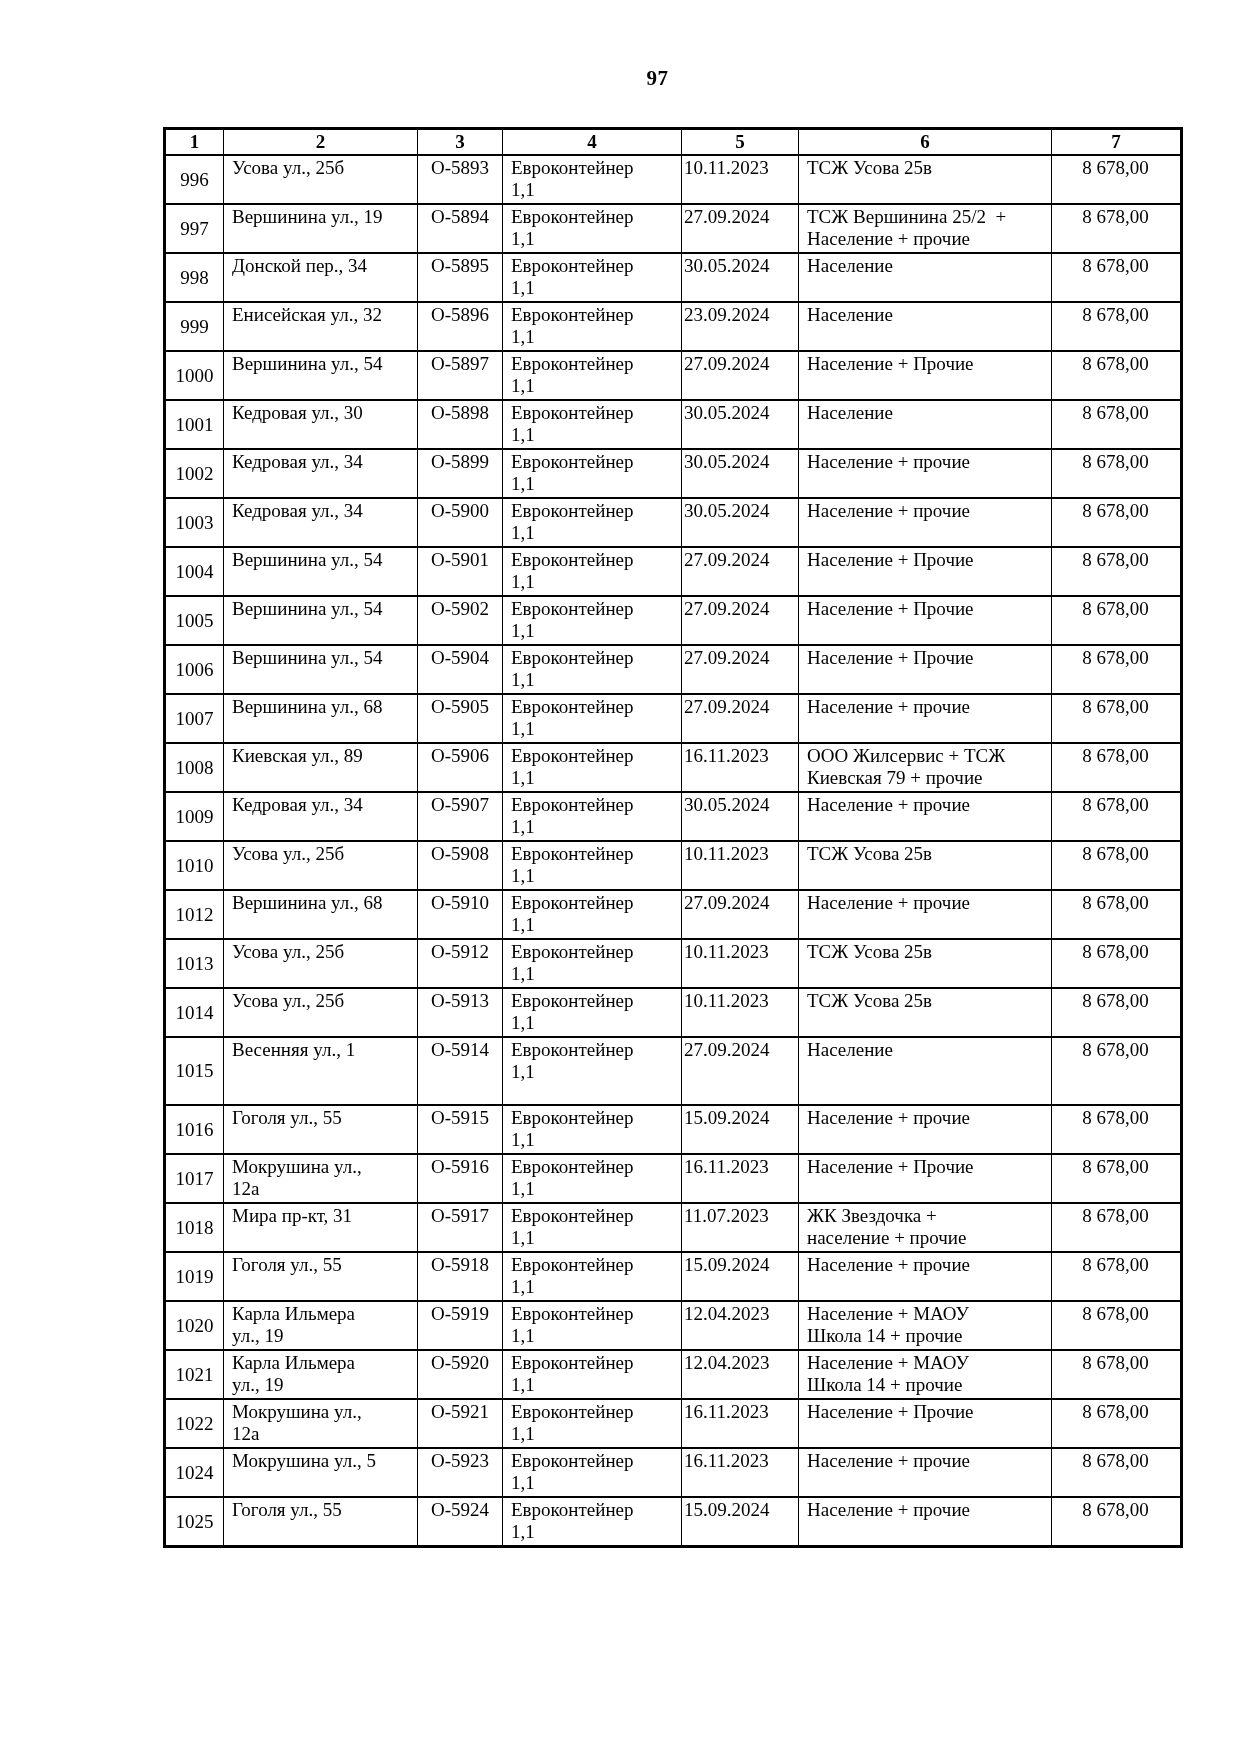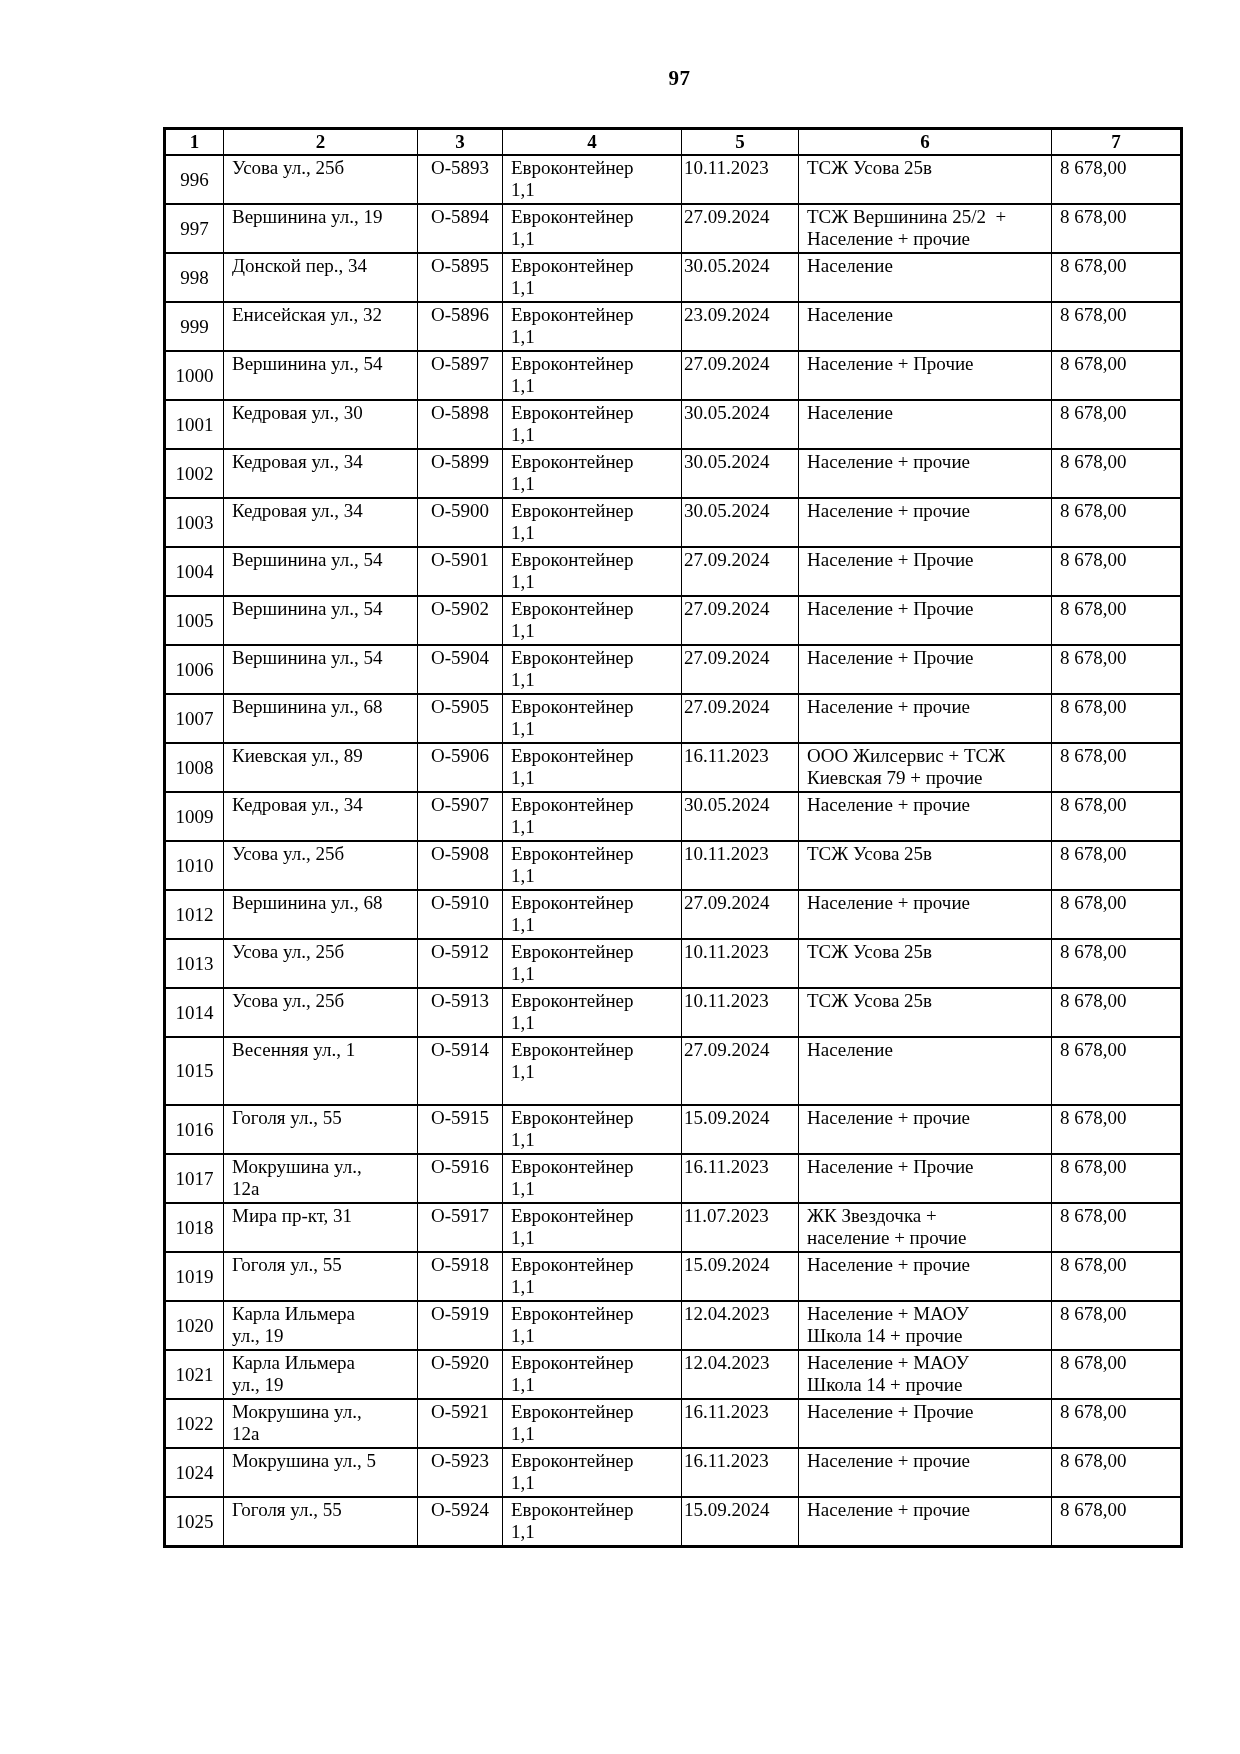--- a/index.html
+++ b/index.html
@@ -11,21 +11,21 @@
     position: relative;
     width: 1240px;
     height: 1754px;
     font-family: "Liberation Serif", "DejaVu Serif", serif;
     color: #000000;
     overflow: hidden;
   }
   .page-number {
     position: absolute;
     top: 66px;
-    left: 171px;
+    left: 149px;
     width: 1017px;
     text-align: center;
     font-size: 21px;
     font-weight: bold;
     letter-spacing: 0.5px;
   }
   table.doc-table {
     position: absolute;
     left: 163px;
     top: 127px;
@@ -57,21 +57,21 @@
   }
   .doc-table tbody tr { height: 46px; }
   .doc-table tbody tr.tall { height: 68px; }
   td.c1 {
     text-align: center;
     vertical-align: middle;
     padding: 1px 2px;
   }
   td.c3 { text-align: center; padding: 1px 2px; }
   td.c5 { text-align: left; padding: 1px 2px; }
-  td.c7 { text-align: left; padding-right: 9px; }
+  td.c7 { text-align: center; padding-right: 9px; }
 </style>
 </head>
 <body>
 
 <div class="page-number">97</div>
 
 <table class="doc-table">
   <colgroup>
     <col style="width:59px">
     <col style="width:194px">

